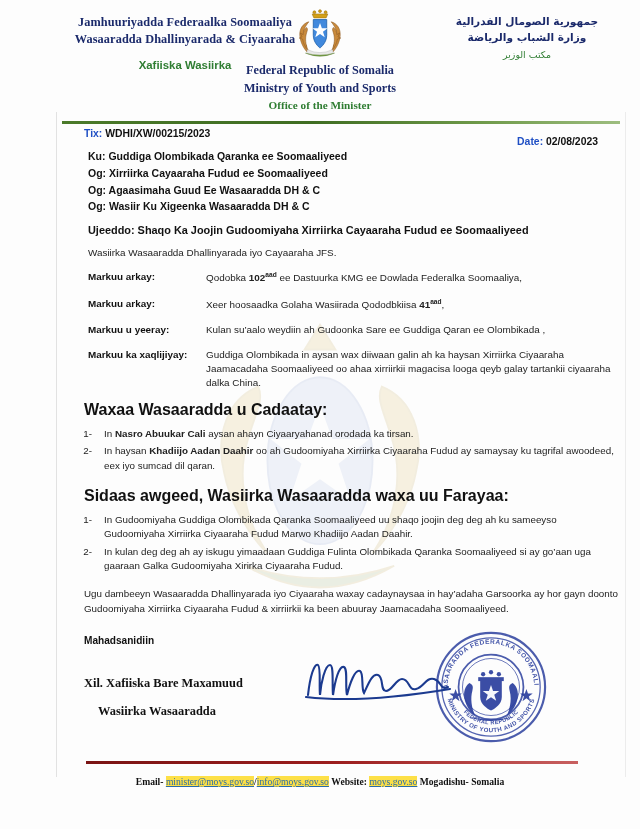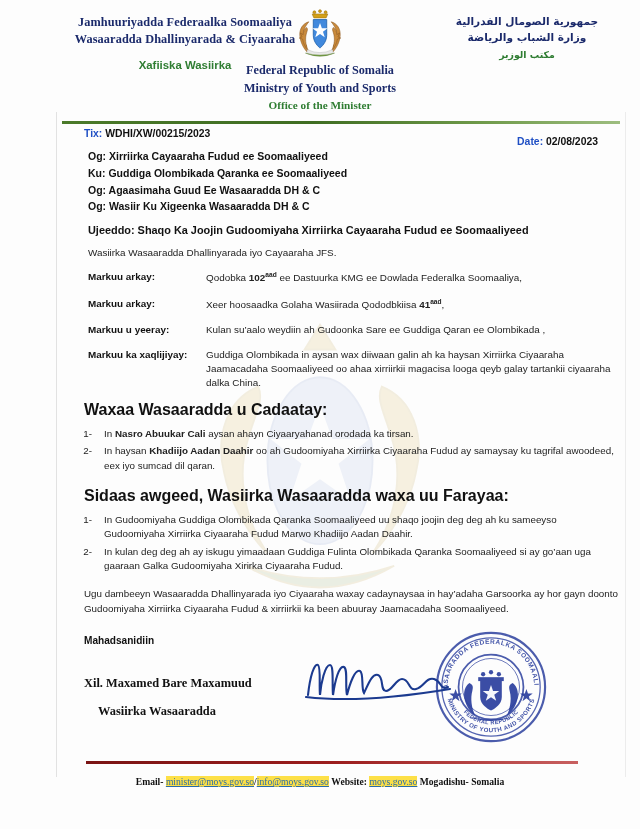--- a/index.html
+++ b/index.html
@@ -83,21 +83,21 @@
     line-height: 1.5;
   }
   .hdr-right .a1, .hdr-right .a2 {
     font-family: "DejaVu Sans", sans-serif;
     font-weight: bold;
     font-size: 10.6px;
     color: #1b2a6b;
   }
   .hdr-right .a3 {
     font-family: "DejaVu Sans", sans-serif;
-    font-weight: bold;
+    font-weight: normal;
     font-size: 9.4px;
     color: #2f7d32;
     margin-top: 2px;
   }
 
   .emblem {
     position: absolute;
     left: 50%;
     top: 5px;
     transform: translateX(-50%);
@@ -391,22 +391,22 @@
     </div>
     <div class="date">
       <span class="lbl-blue">Date:</span>
       <span class="val-dark">02/08/2023</span>
     </div>
   </div>
 
   <div class="body">
 
     <div class="addr">
+      <div>Ku: Guddiga Olombikada Qaranka ee Soomaaliyeed</div>
       <div>Og: Xirriirka Cayaaraha Fudud ee Soomaaliyeed</div>
-      <div>Ku: Guddiga Olombikada Qaranka ee Soomaaliyeed</div>
       <div>Og: Agaasimaha Guud Ee Wasaaradda DH &amp; C</div>
       <div>Og: Wasiir Ku Xigeenka Wasaaradda DH &amp; C</div>
     </div>
 
     <div class="subject">Ujeeddo: Shaqo Ka Joojin Gudoomiyaha Xirriirka Cayaaraha Fudud ee Soomaaliyeed</div>
 
     <div class="lead">Wasiirka Wasaaradda Dhallinyarada iyo Cayaaraha JFS.</div>
 
     <div class="clauses">
 
@@ -453,21 +453,21 @@
       <li>
         <span class="num">2-</span>
         <span class="txt">In kulan deg deg ah ay iskugu yimaadaan Guddiga Fulinta Olombikada Qaranka Soomaaliyeed si ay go’aan uga gaaraan Galka Gudoomiyaha Xirirka Ciyaaraha Fudud.</span>
       </li>
     </ol>
 
     <div class="closing">Ugu dambeeyn Wasaaradda Dhallinyarada iyo Ciyaaraha waxay cadaynaysaa in hay’adaha Garsoorka ay hor gayn doonto Gudoomiyaha Xirriirka Ciyaaraha Fudud &amp; xirriirkii ka been abuuray Jaamacadaha Soomaaliyeed.</div>
 
     <div class="thanks">Mahadsanidiin</div>
 
-    <div class="sign-name">Xil. Maxamed Bare Maxamuud</div>
+    <div class="sign-name">Xil. Xafiiska Bare Maxamuud</div>
     <div class="sign-title">Wasiirka Wasaaradda</div>
 
   </div>
 
   <svg class="signature" viewBox="0 0 180 50">
     <g fill="none" stroke="#1b3a8f" stroke-width="2.1" stroke-linecap="round">
       <path d="M8 40 C10 22 14 8 18 10 C21 12 19 30 20 40 C21 28 25 10 30 10 C34 10 32 30 33 40
                C35 26 39 10 44 12 C48 14 45 32 47 40 C50 28 55 14 60 16 C64 18 61 34 64 38
                C68 30 72 18 78 20 C84 22 80 36 86 36 C92 36 96 24 102 24
                C110 24 108 36 116 34 C124 32 126 22 134 24 C142 26 140 36 148 32"></path>

